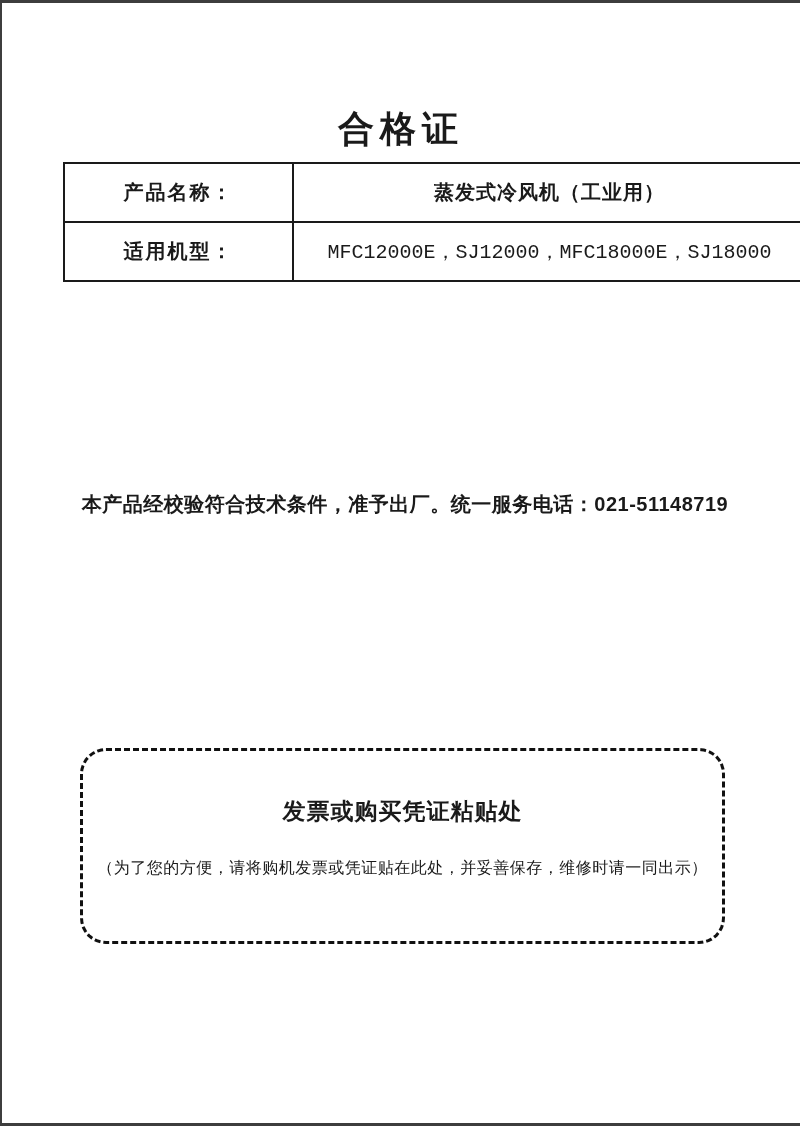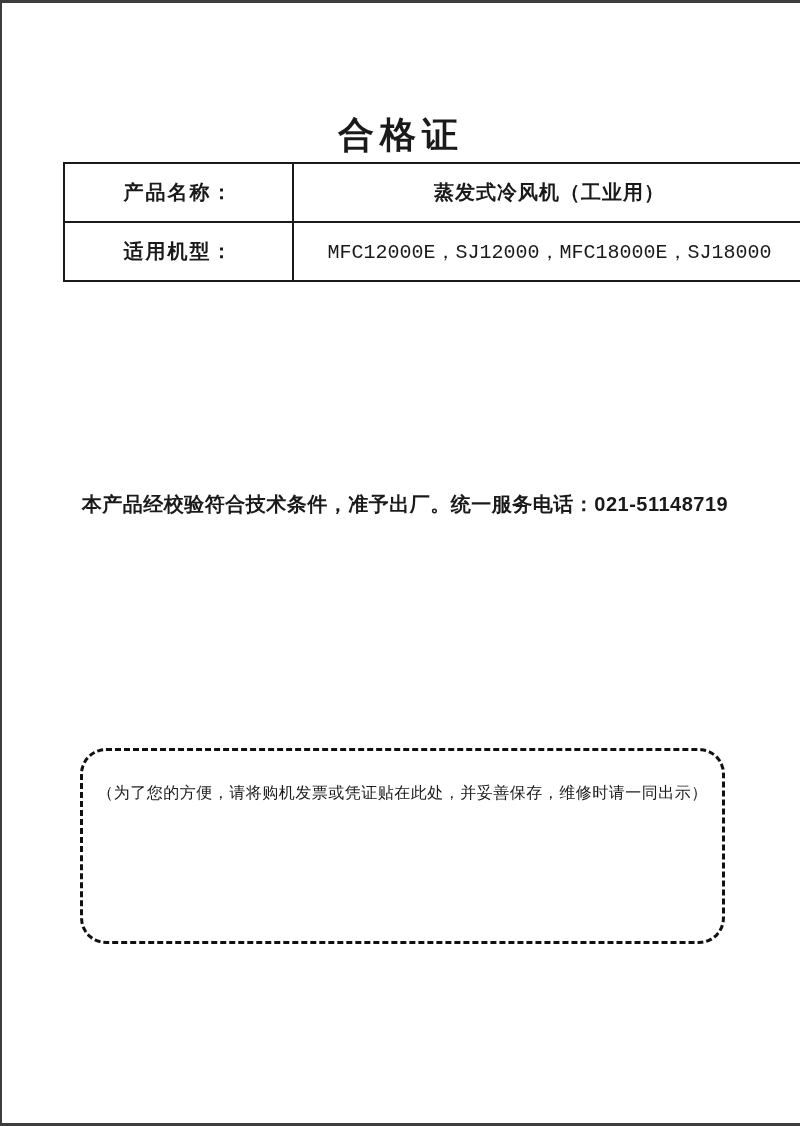--- a/index.html
+++ b/index.html
@@ -15,21 +15,21 @@
       box-sizing: border-box;
       border-top: 3px solid #3d3d3d;
       border-left: 2px solid #3d3d3d;
       border-bottom: 3px solid #3d3d3d;
       font-family: "Liberation Sans", "DejaVu Sans", sans-serif;
       color: #1a1a1a;
       overflow: hidden;
     }
     .cert-title {
       position: absolute;
-      top: 110px;
+      top: 104px;
       left: 0;
       width: 100%;
       text-align: center;
       font-size: 36px;
       font-weight: bold;
       letter-spacing: 6px;
       line-height: 1.2;
       white-space: nowrap;
     }
     table.info-table {
@@ -131,16 +131,17 @@
       <tr class="row-h2">
         <td class="label-cell">适用机型：</td>
         <td class="value-cell">MFC12000E，SJ12000，MFC18000E，SJ18000</td>
       </tr>
     </tbody>
   </table>
 
   <div class="footer-note">本产品经校验符合技术条件，准予出厂。统一服务电话：021-51148719</div>
 
   <div class="receipt-box">
+    <div class="receipt-title">发票或购买凭证粘贴处</div>
     <div class="receipt-note">（为了您的方便，请将购机发票或凭证贴在此处，并妥善保存，维修时请一同出示）</div>
   </div>
 
 </div>
 
 </body></html>

